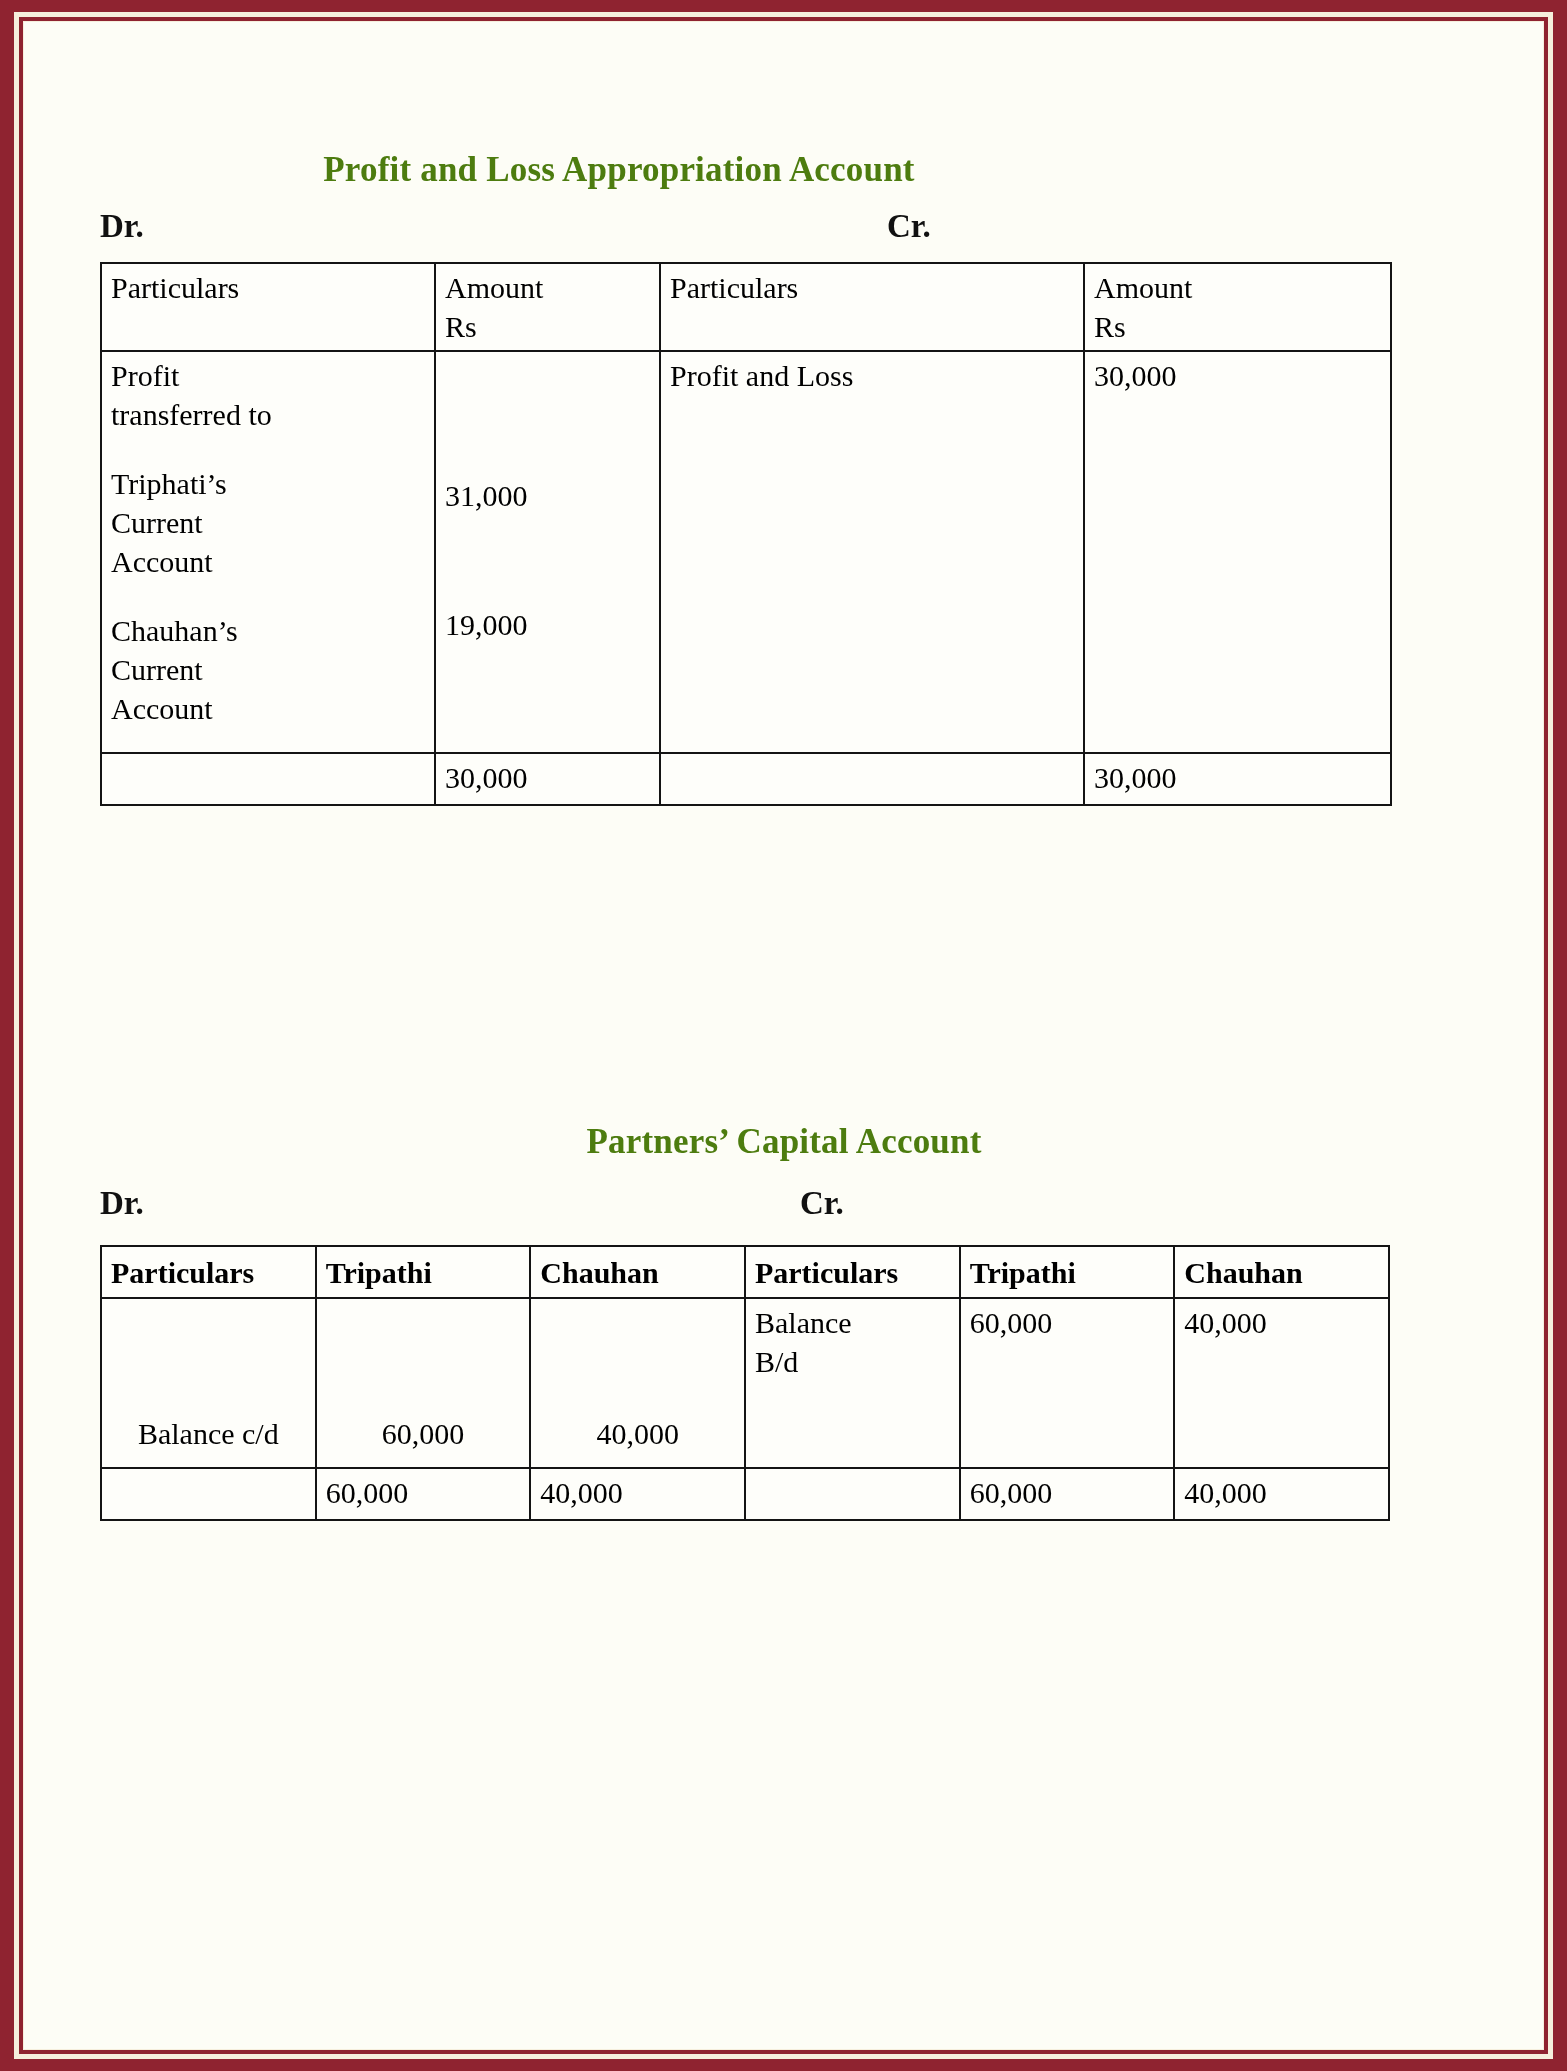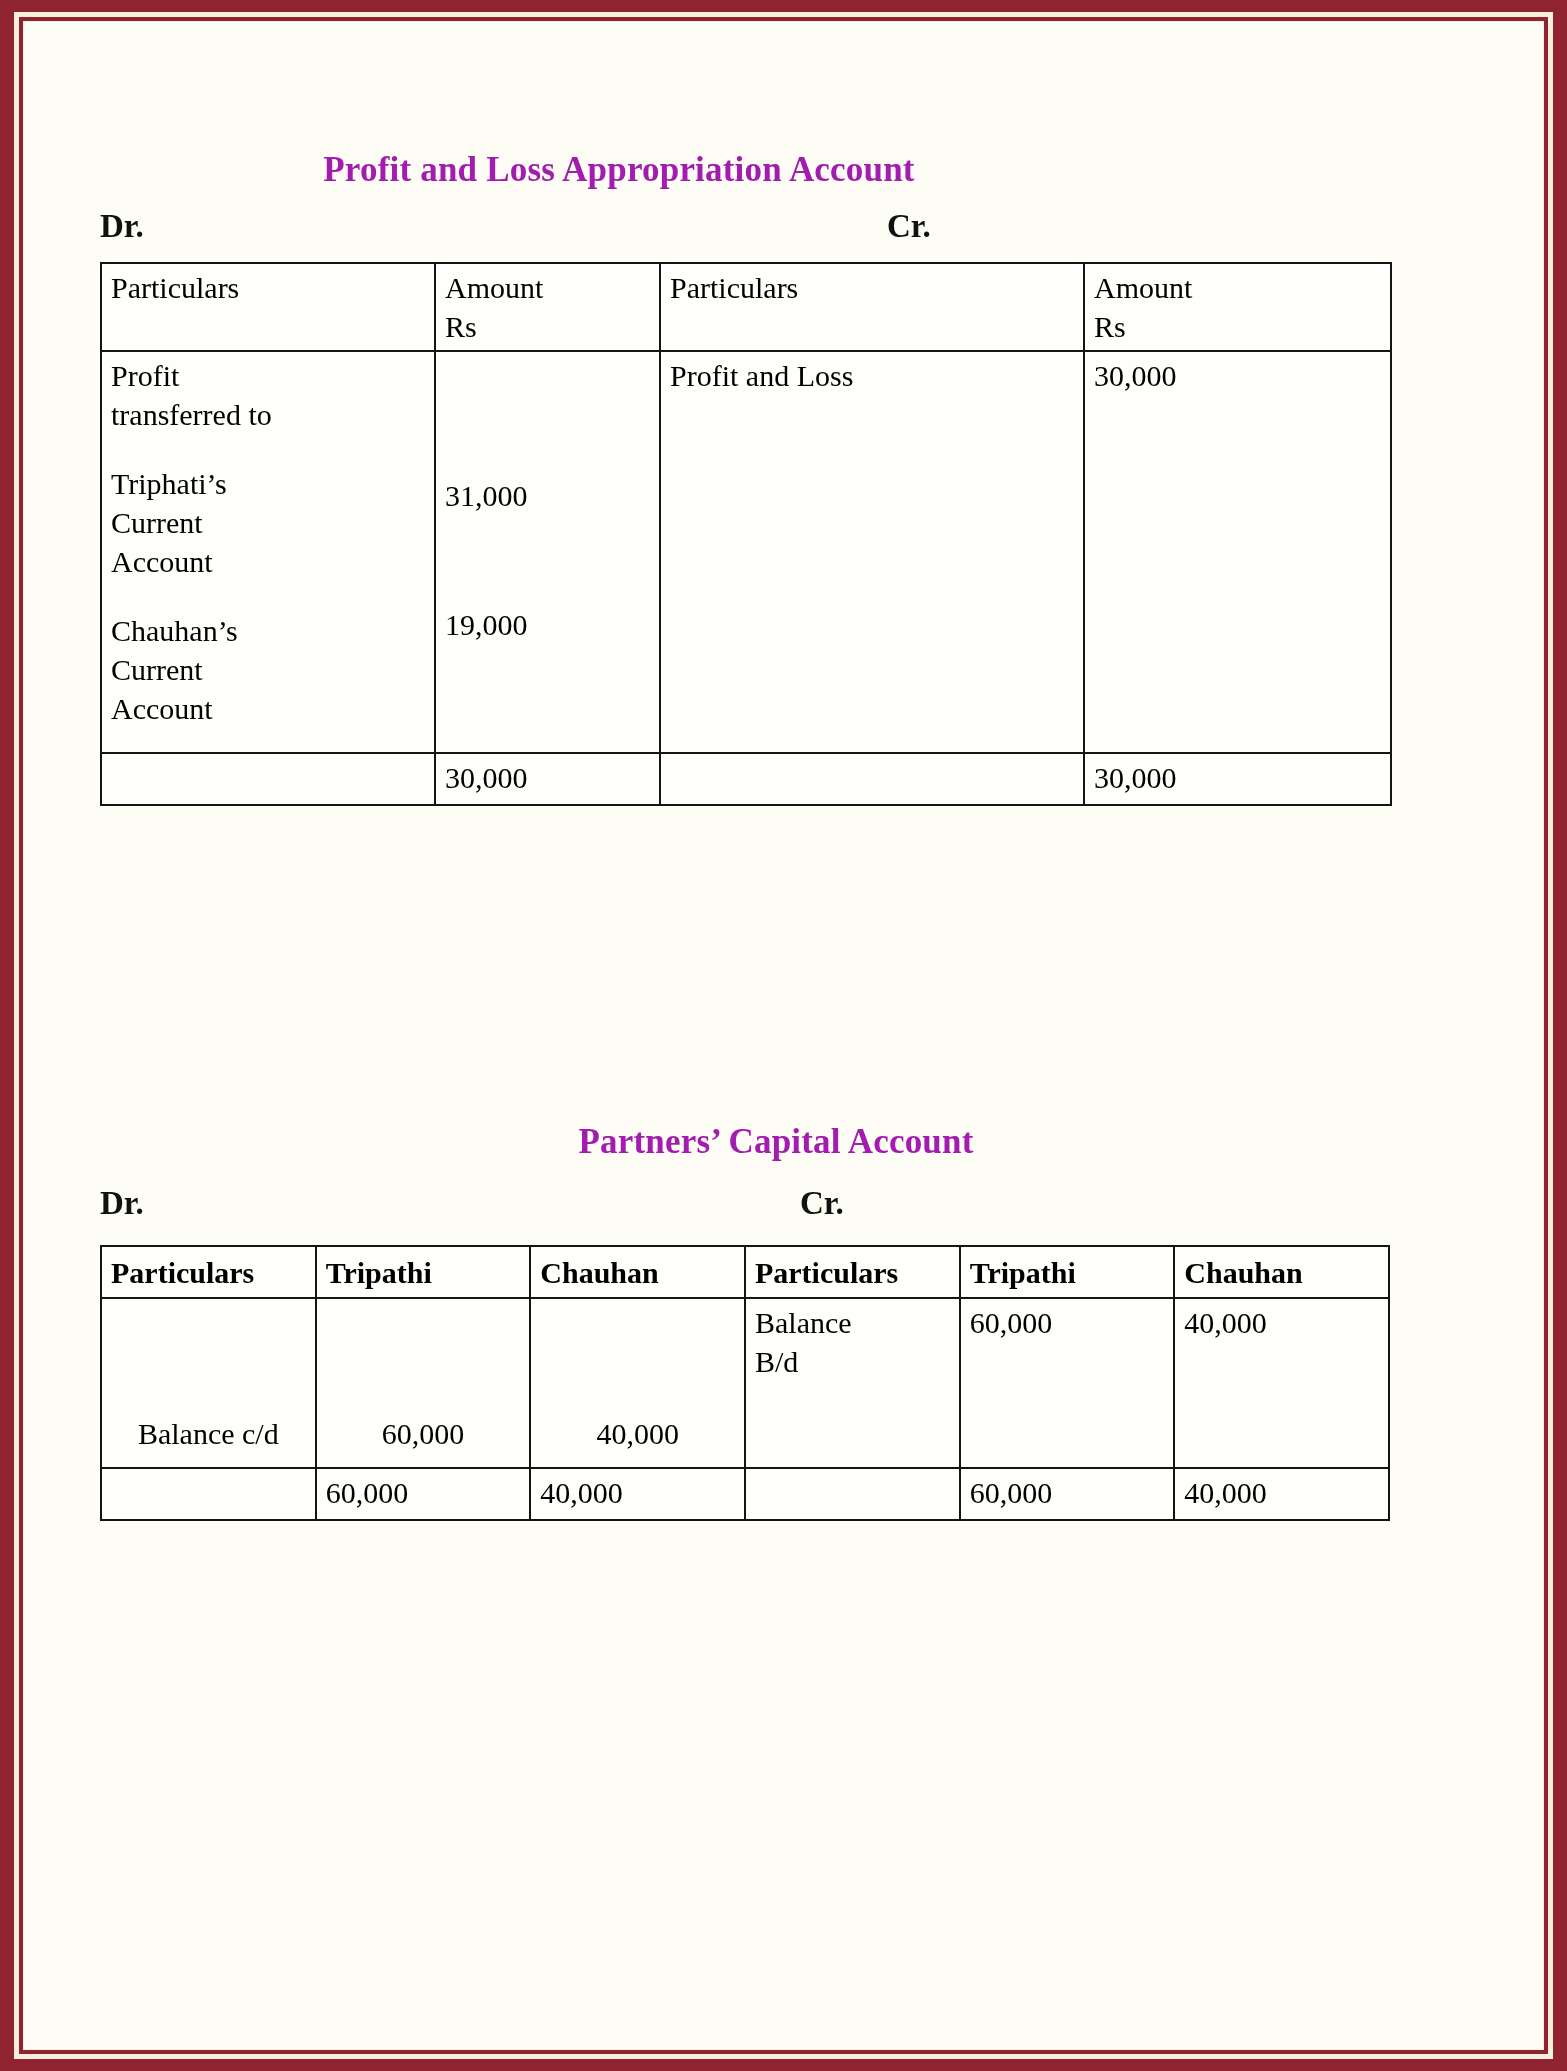--- a/index.html
+++ b/index.html
@@ -44,34 +44,34 @@
     background: #fdfdf6;
     box-sizing: border-box;
     overflow: hidden;
   }
 
   
   .doc-title {
     font-family: "Liberation Serif", "DejaVu Serif", serif;
     font-weight: bold;
     font-size: 35px;
-    color: #a21caf;
+    color: #4d7c0f;
     text-align: center;
     letter-spacing: 0.2px;
     white-space: nowrap;
   }
   .title-1 {
     position: absolute;
     left: 130px;
     top: 128px;
     width: 930px;
   }
   .title-2 {
     position: absolute;
-    left: 122px;
+    left: 130px;
     top: 1100px;
     width: 1260px;
     font-family: Liberation Serif, serif;
   }
 
   .dr-cr-row {
     position: absolute;
     font-weight: bold;
     font-size: 33px;
     color: #111;

